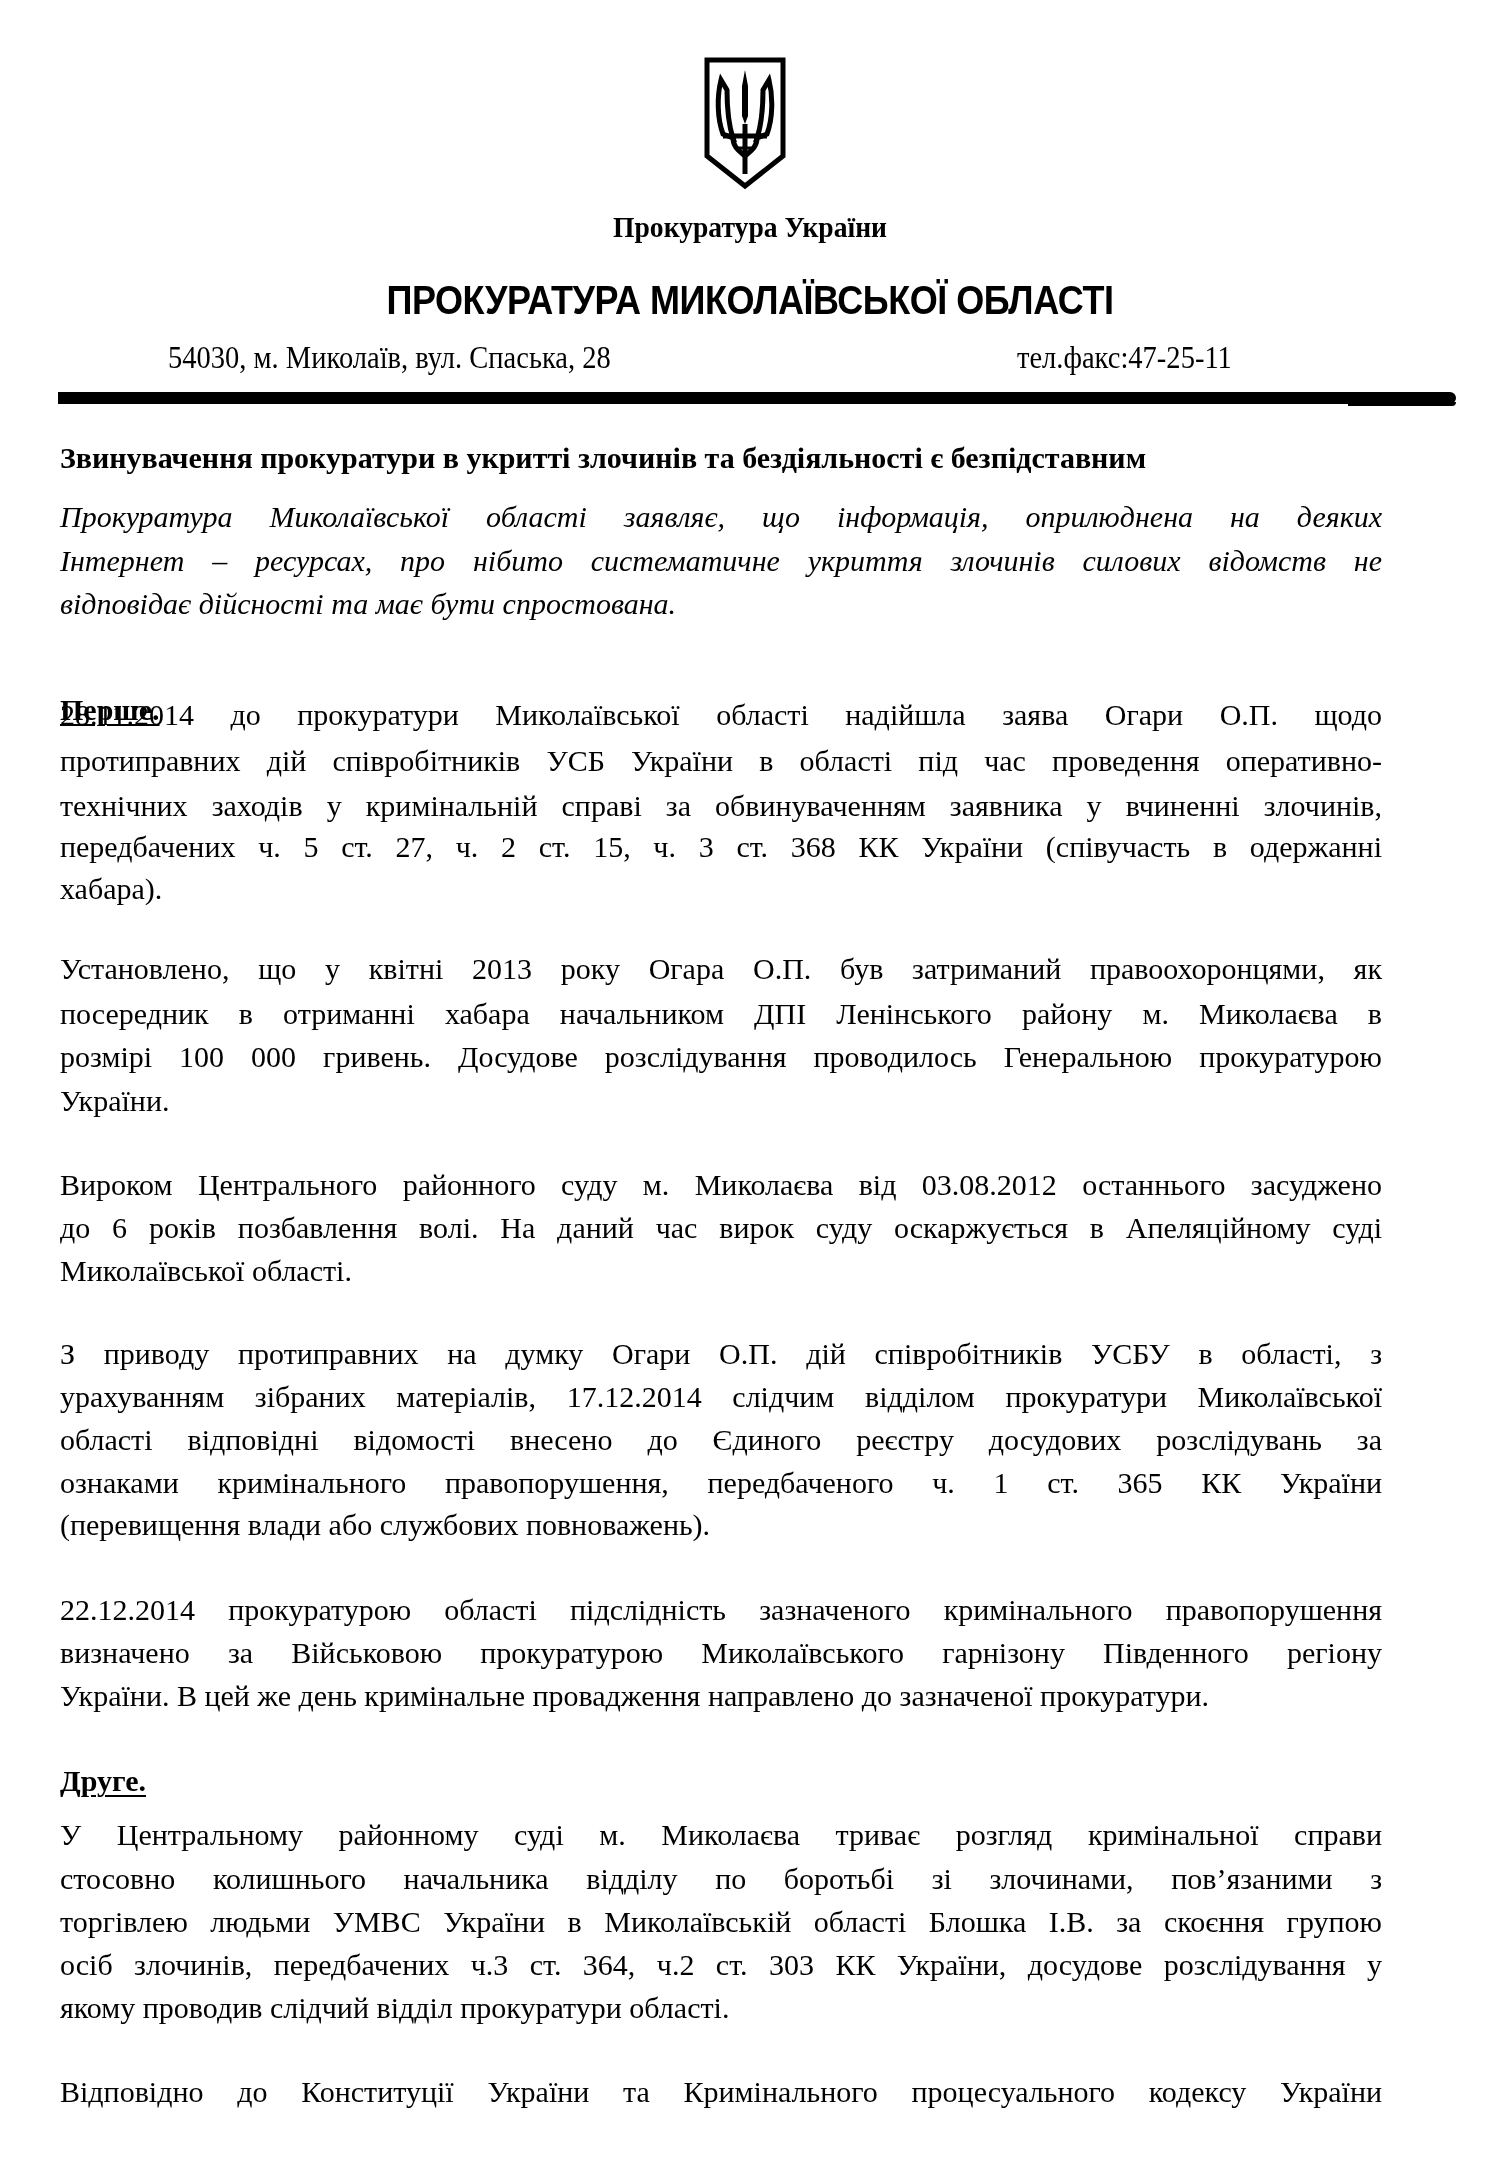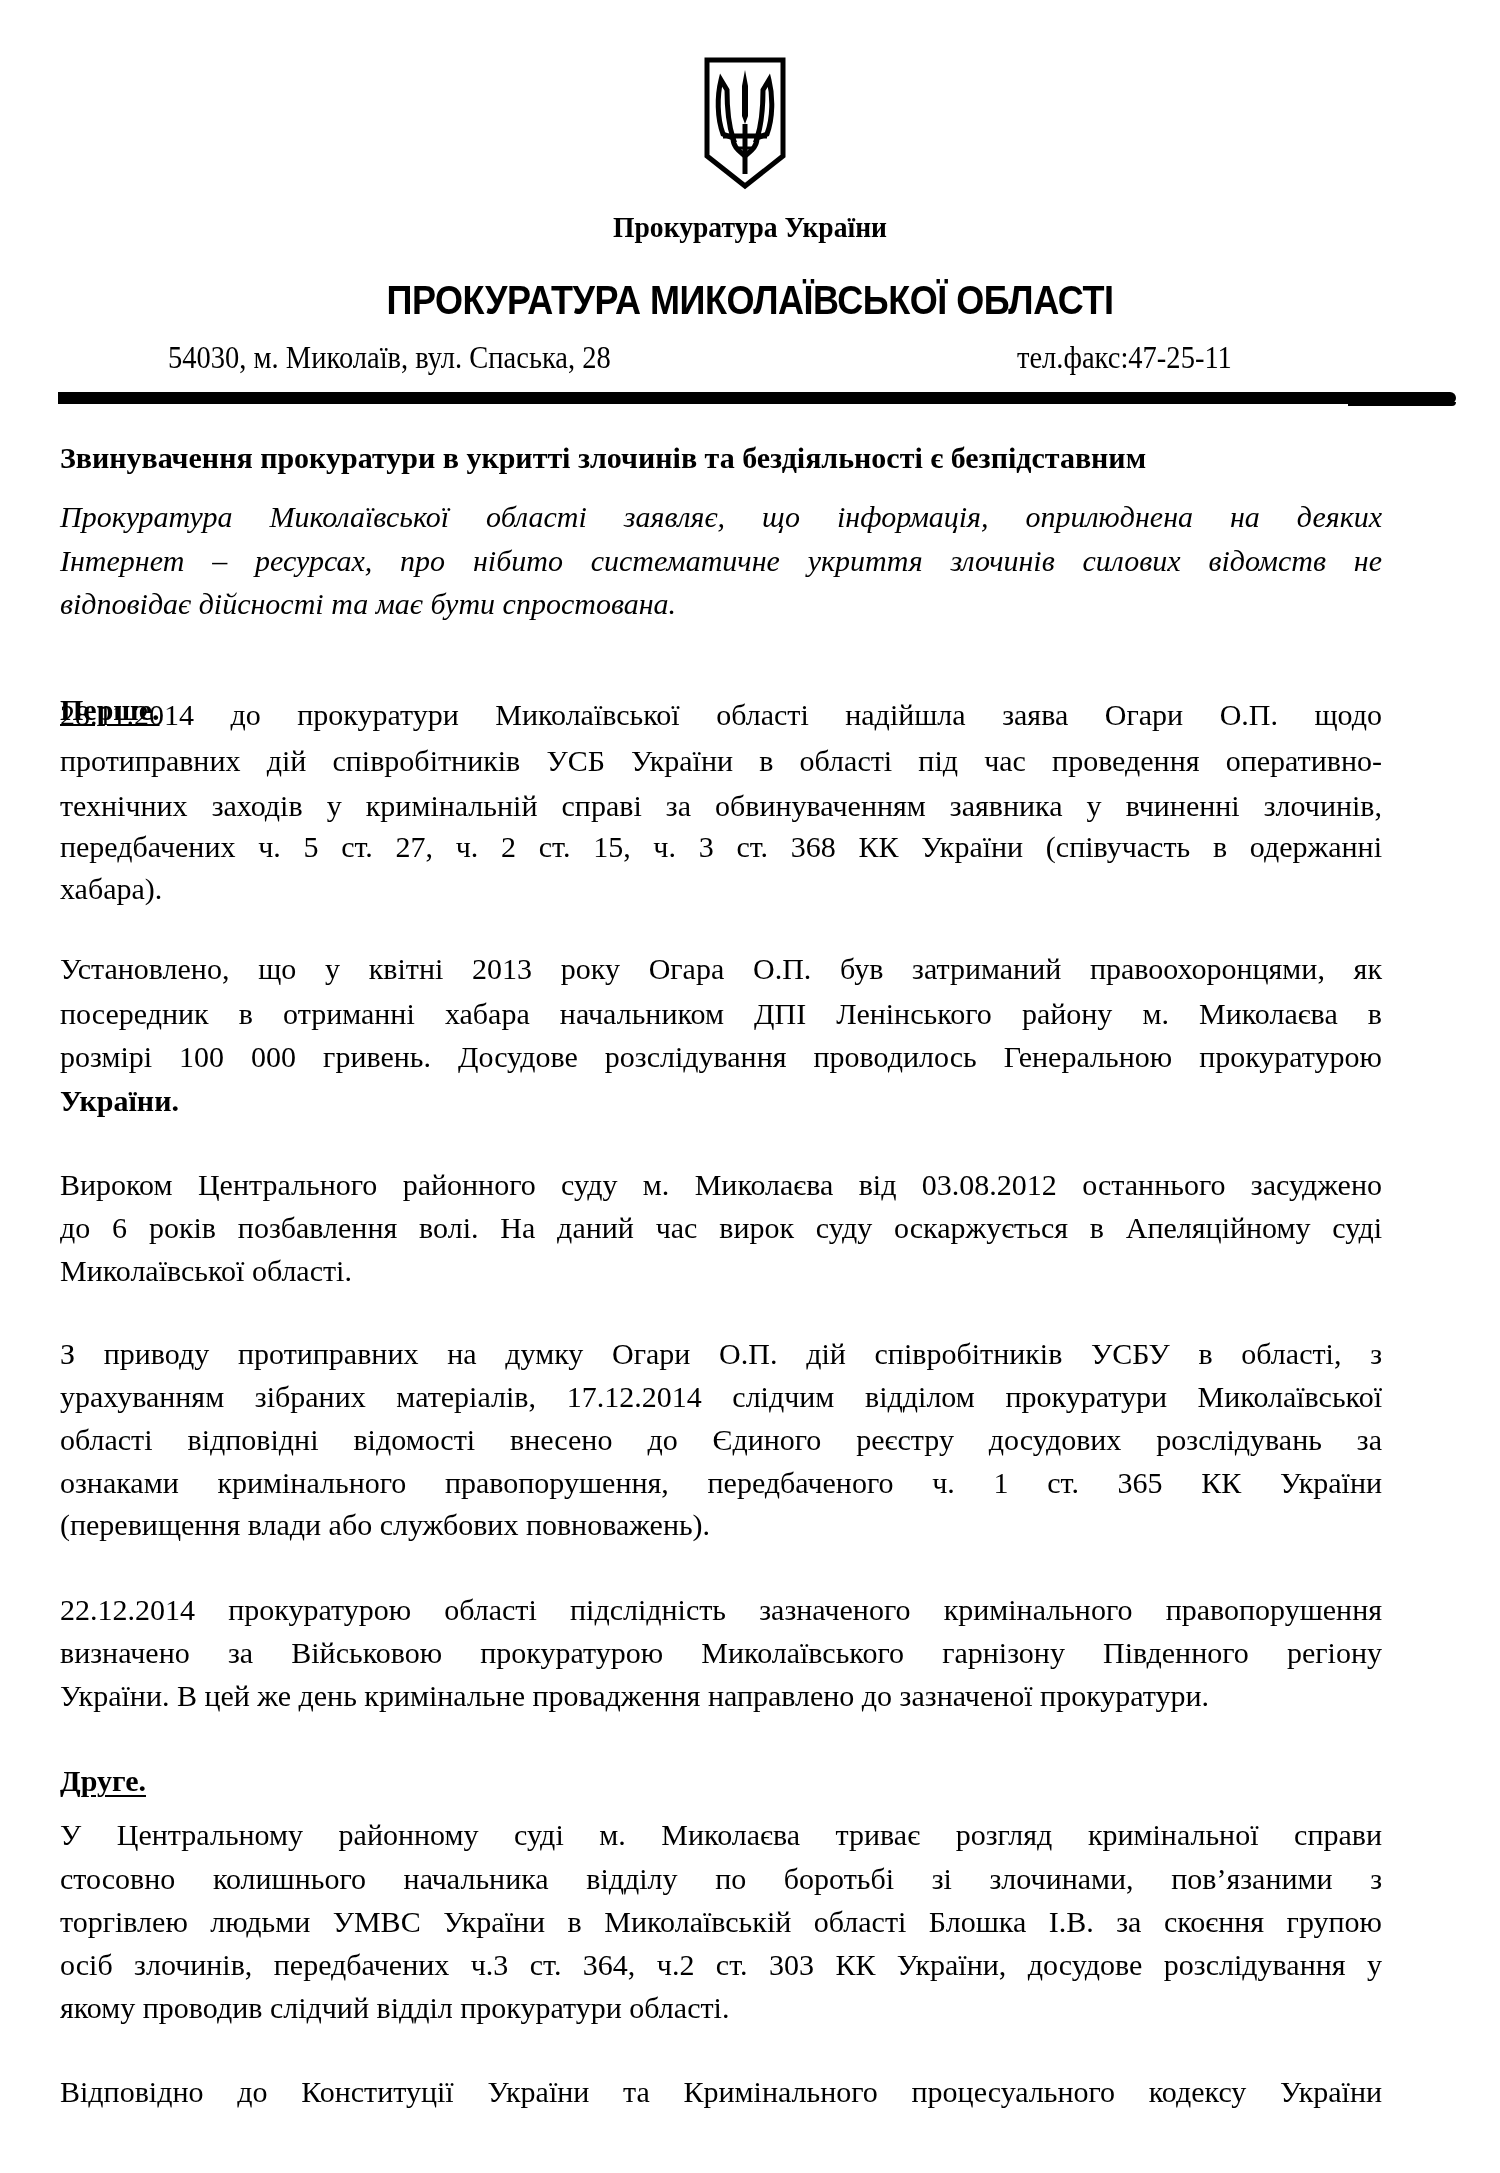--- a/index.html
+++ b/index.html
@@ -84,21 +84,21 @@
 
     <div class="line" style="top: 693px; white-space: nowrap;">28.11.2014 до прокуратури Миколаївської області надійшла заява Огари О.П. щодо</div>
     <div class="line" style="top: 739px; white-space: nowrap;">протиправних дій співробітників УСБ України в області під час проведення оперативно-</div>
     <div class="line" style="top: 784px; white-space: nowrap;">технічних заходів у кримінальній справі за обвинуваченням заявника у вчиненні злочинів,</div>
     <div class="line" style="top: 825px; white-space: nowrap;">передбачених ч. 5 ст. 27, ч. 2 ст. 15, ч. 3 ст. 368 КК України (співучасть в одержанні</div>
     <div class="line last" style="top: 867px; white-space: nowrap;">хабара).</div>
 
     <div class="line" style="top: 947px; white-space: nowrap;">Установлено, що у квітні 2013 року Огара О.П. був затриманий правоохоронцями, як</div>
     <div class="line" style="top: 992px; white-space: nowrap;">посередник в отриманні хабара начальником ДПІ Ленінського району м. Миколаєва   в</div>
     <div class="line" style="top: 1035px; white-space: nowrap;">розмірі 100 000 гривень. Досудове розслідування проводилось Генеральною прокуратурою</div>
-    <div class="line last" style="top: 1079px; white-space: nowrap; font-weight: bold;">України.</div>
+    <div class="line last" style="top: 1079px; white-space: nowrap;">України.</div>
 
     <div class="line" style="top: 1163px; white-space: nowrap;">Вироком Центрального районного суду м. Миколаєва від 03.08.2012 останнього засуджено</div>
     <div class="line" style="top: 1206px; white-space: nowrap;">до 6 років позбавлення волі. На даний час вирок суду оскаржується в Апеляційному суді</div>
     <div class="line last" style="top: 1249px; white-space: nowrap;">Миколаївської області.</div>
 
     <div class="line" style="top: 1332px; white-space: nowrap;">З приводу протиправних на думку Огари О.П. дій співробітників УСБУ в області, з</div>
     <div class="line" style="top: 1375px; white-space: nowrap;">урахуванням зібраних матеріалів, 17.12.2014 слідчим відділом прокуратури Миколаївської</div>
     <div class="line" style="top: 1418px; white-space: nowrap;">області відповідні відомості внесено до Єдиного реєстру досудових розслідувань за</div>
     <div class="line" style="top: 1461px; white-space: nowrap;">ознаками кримінального правопорушення, передбаченого ч. 1 ст. 365 КК України</div>
     <div class="line last" style="top: 1503px; white-space: nowrap;">(перевищення влади або службових повноважень).</div>

